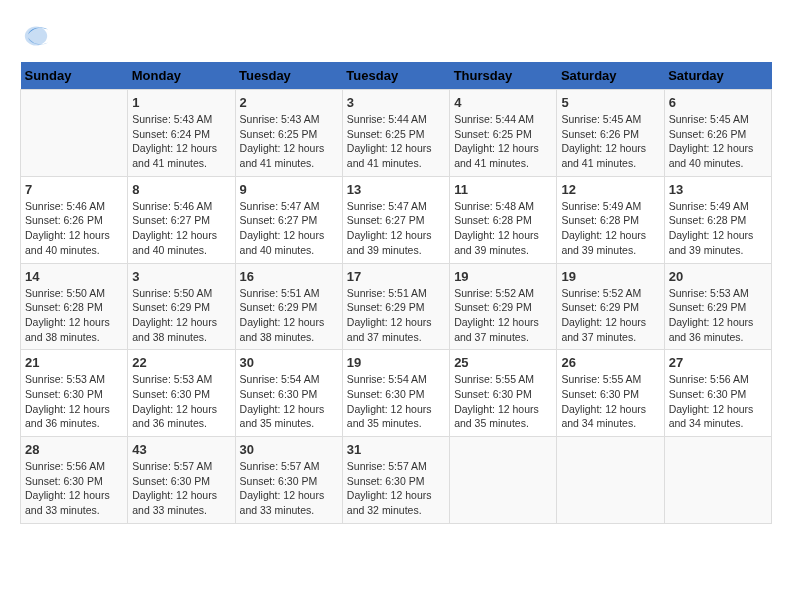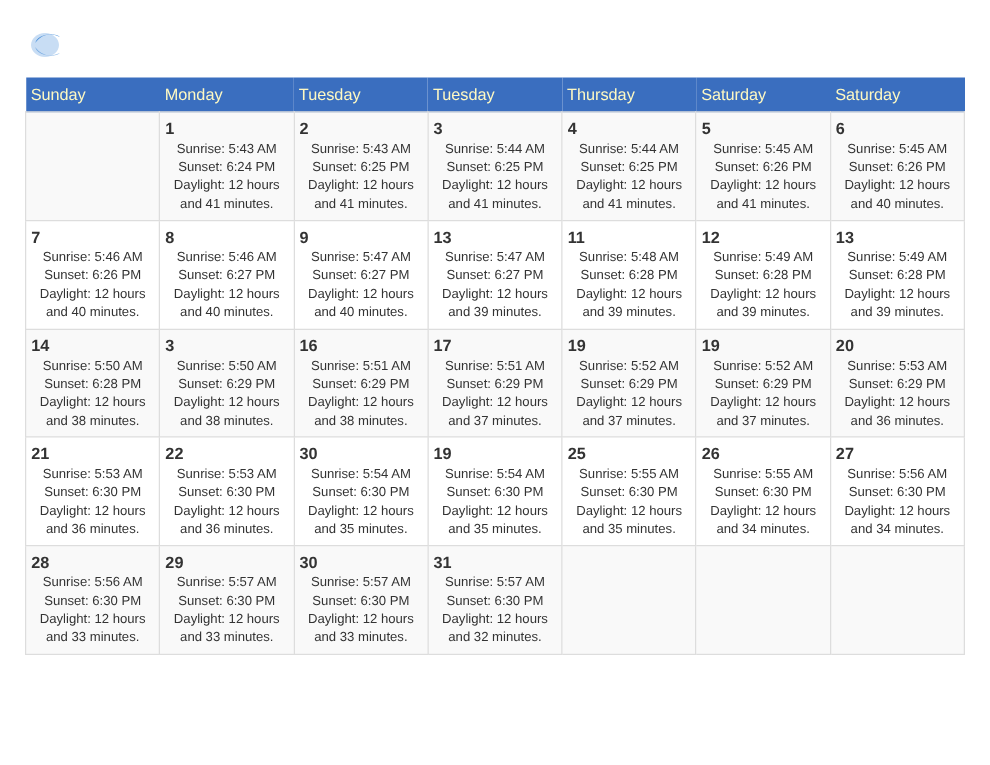--- a/index.html
+++ b/index.html
@@ -47,45 +47,44 @@
       font-size: 14px;
       color: #555;
     }
     table {
       width: 100%;
       border-collapse: collapse;
       font-size: 11px;
     }
     thead tr th {
       background-color: #3a6ebf;
-      color: #fef9c3;
+      color: #000000;
       padding: 6px 4px;
       text-align: left;
       font-size: 13px;
-      font-weight: normal;
+      font-weight: bold;
     }
     tbody tr td {
       vertical-align: top;
       padding: 5px 4px;
       border: 1px solid #ddd;
       color: #333;
       width: 14.28%;
       min-height: 80px;
     }
     tbody tr td .day-number {
       font-size: 13px;
       font-weight: bold;
       display: block;
       margin-bottom: 2px;
     }
     tbody tr td .day-info {
       font-size: 10.5px;
       line-height: 1.4;
       color: #333;
-      text-align: center;
     }
     tbody tr:nth-child(odd) td {
       background-color: #f9f9f9;
     }
     tbody tr:nth-child(even) td {
       background-color: #fff;
     }
     .empty-cell {
       background-color: #f9f9f9;
     }
@@ -240,21 +239,21 @@
           <span class="day-number">27</span>
           <div class="day-info">Sunrise: 5:56 AM<br>Sunset: 6:30 PM<br>Daylight: 12 hours and 34 minutes.</div>
         </td>
       </tr>
       <tr>
         <td>
           <span class="day-number">28</span>
           <div class="day-info">Sunrise: 5:56 AM<br>Sunset: 6:30 PM<br>Daylight: 12 hours and 33 minutes.</div>
         </td>
         <td>
-          <span class="day-number">29</span>
+          <span class="day-number">43</span>
           <div class="day-info">Sunrise: 5:57 AM<br>Sunset: 6:30 PM<br>Daylight: 12 hours and 33 minutes.</div>
         </td>
         <td>
           <span class="day-number">30</span>
           <div class="day-info">Sunrise: 5:57 AM<br>Sunset: 6:30 PM<br>Daylight: 12 hours and 33 minutes.</div>
         </td>
         <td>
           <span class="day-number">31</span>
           <div class="day-info">Sunrise: 5:57 AM<br>Sunset: 6:30 PM<br>Daylight: 12 hours and 32 minutes.</div>
         </td>

